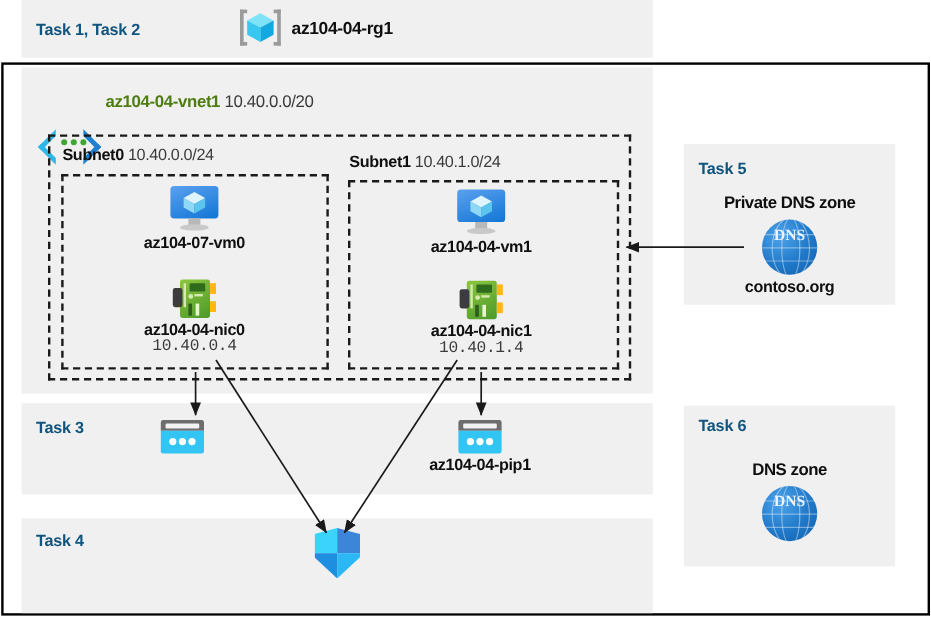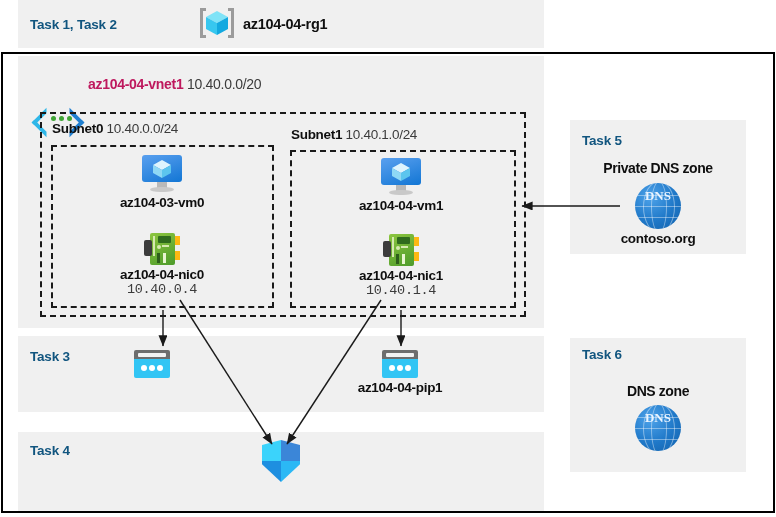--- a/index.html
+++ b/index.html
@@ -14,21 +14,21 @@
   .dashbox{border:2px dashed #1a1a1a;box-sizing:border-box;}
 
   
   .task-label{color:#11557f;font-weight:bold;font-size:13.5px;letter-spacing:-0.2px;}
   .res-name{font-weight:bold;font-size:13.5px;color:#0f0f0f;letter-spacing:-0.3px;
             white-space:nowrap;}
   .res-sub{font-size:13.5px;color:#3b3b3b;letter-spacing:-0.3px;white-space:nowrap;font-family:Liberation Mono, monospace;}
   .subnet-title{font-size:13.5px;color:#3b3b3b;letter-spacing:-0.3px;white-space:nowrap;}
   .subnet-title b{color:#0f0f0f;}
   .vnet-title{font-size:14px;color:#3b3b3b;letter-spacing:-0.3px;white-space:nowrap;}
-  .vnet-title b{color:#be185d;text-align:right;}
+  .vnet-title b{color:#4d7c0f;text-align:right;}
   .rg-title{font-weight:bold;font-size:14.5px;color:#0f0f0f;letter-spacing:-0.3px;}
   .centered{text-align:center;width:100%;}
   .dns-head{font-weight:bold;font-size:14px;color:#0f0f0f;letter-spacing:-0.4px;
             text-align:center;white-space:nowrap;}
 
   
   .node{position:absolute;display:flex;flex-direction:column;align-items:center;}
   .node .cap{margin-top:2px;}
 
   
@@ -155,21 +155,21 @@
   <div class="icon vm-icon">
     <span class="screen"></span>
     <svg width="20" height="20" viewBox="0 0 20 20" style="position:absolute;left:11px;top:4px;">
       <polygon points="10,1 19,6 10,11 1,6" fill="#dff4fd"></polygon>
       <polygon points="1,6 10,11 10,19 1,14" fill="#8fd8f5"></polygon>
       <polygon points="19,6 10,11 10,19 19,14" fill="#5cc5ee"></polygon>
     </svg>
     <span class="neck"></span>
     <span class="base"></span>
   </div>
-  <div class="cap res-name centered">az104-03-vm0</div>
+  <div class="cap res-name centered">az104-07-vm0</div>
 </div>
 
 <div class="node" style="left:102px;top:233px;width:120px;">
   <div class="icon nic-icon">
     <span class="board"></span>
     <span class="conn"></span>
     <span class="tab" style="top:3px;"></span>
     <span class="tab" style="top:18px;"></span>
     <span class="chip" style="left:14px;top:3px;width:13px;height:7px;"></span>
     <span class="trace" style="left:9px;top:3px;width:2px;height:20px;"></span>

